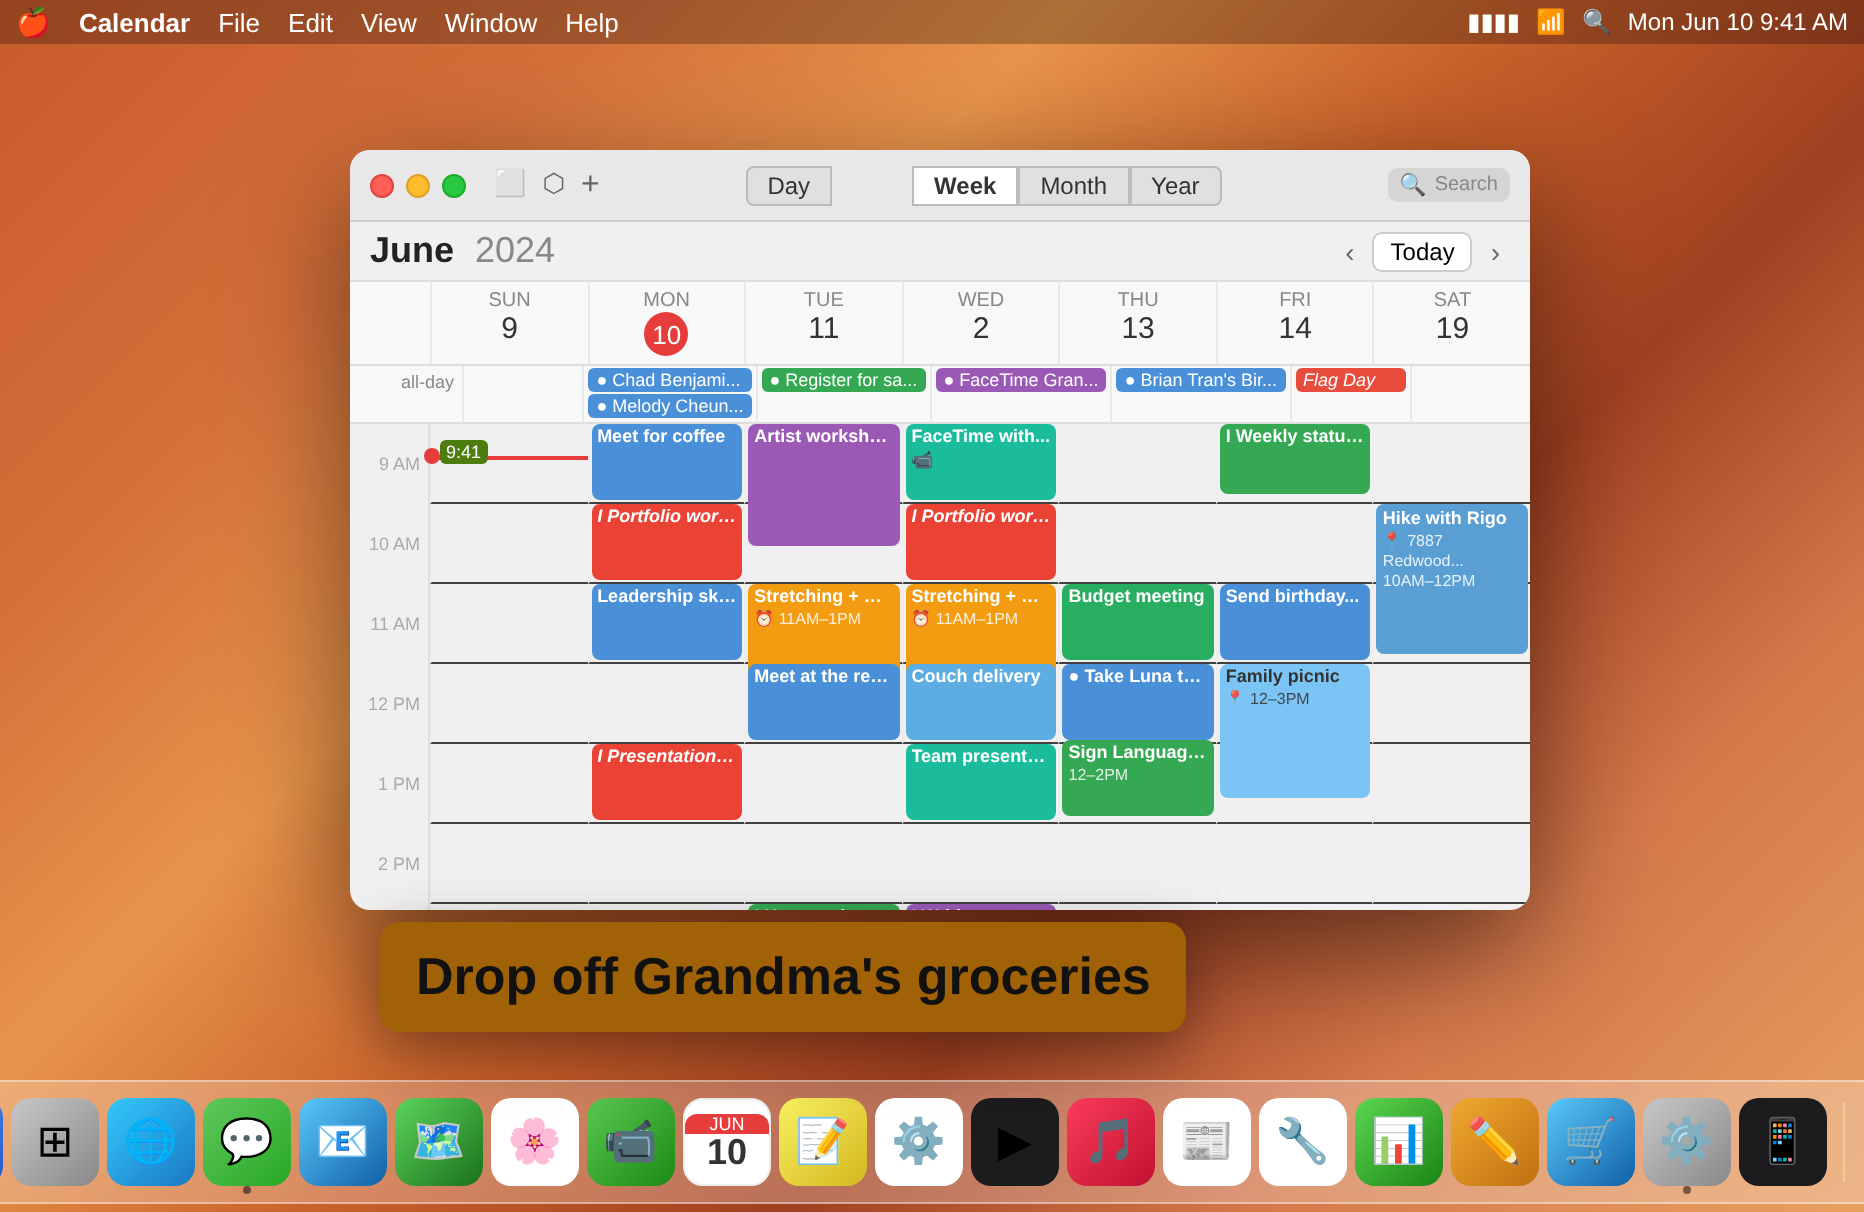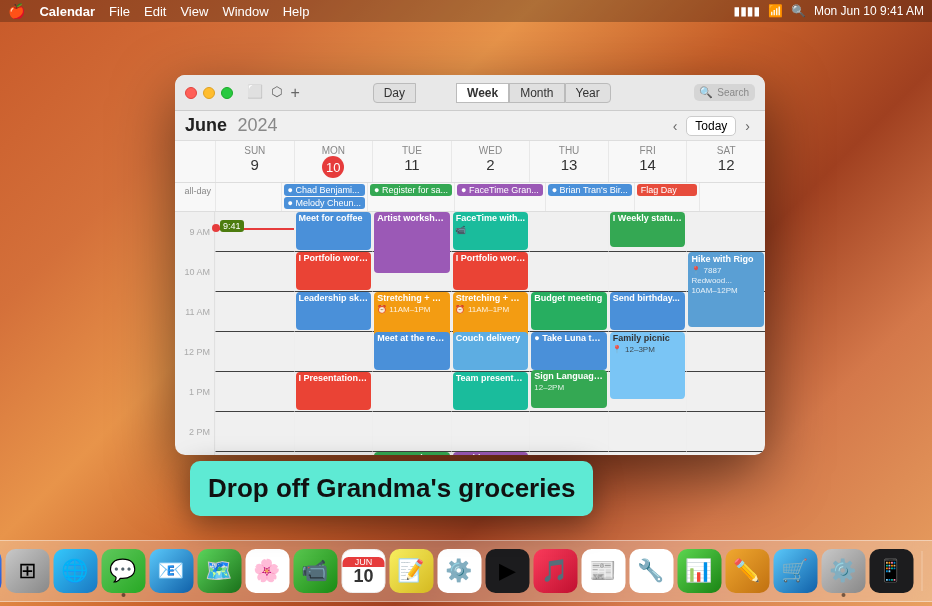--- a/index.html
+++ b/index.html
@@ -145,20 +145,21 @@
     }
 
     
     .allday-row {
       display: grid;
       grid-template-columns: 40px repeat(7, 1fr);
       min-height: 20px;
       border-bottom: 1px solid #ddd;
       background: #f8f8f8;
       flex-shrink: 0;
+      padding-left: 16px;
     }
     .allday-label { font-size: 9px; color: #888; text-align: right; padding: 3px 4px 0 0; }
     .allday-cell { border-left: 1px solid #e8e8e8; padding: 1px 2px; font-size: 9px; }
 
     
     .time-grid-wrapper {
       flex: 1;
       overflow-y: auto;
       overflow-x: hidden;
     }
@@ -197,21 +198,21 @@
       cursor: pointer;
     }
     .event-title { font-weight: 600; font-size: 9px; white-space: nowrap; overflow: hidden; text-overflow: ellipsis; }
     .event-time { font-size: 8px; opacity: 0.85; }
 
     
     .tooltip {
       position: absolute;
       bottom: 90px;
       left: 190px;
-      background: #5eead4;
+      background: #a16207;
       border-radius: 10px;
       padding: 12px 18px;
       box-shadow: 0 8px 30px rgba(0,0,0,0.4);
       font-size: 26px;
       font-weight: 800;
       color: #111;
       z-index: 200;
       white-space: nowrap;
     }
 
@@ -267,21 +268,21 @@
       transform: translateX(-50%);
       width: 4px;
       height: 4px;
       border-radius: 50%;
       background: rgba(0,0,0,0.5);
     }
 
     
     .ev-blue { background: #4a90d9; color: white; }
     .ev-green { background: #34a853; color: white; }
-    .ev-red { background: #ea4335; color: white; }
+    .ev-red { background: #ea4335; color: white; font-style: italic; }
     .ev-orange { background: #f39c12; color: white; }
     .ev-purple { background: #9b59b6; color: white; }
     .ev-teal { background: #1abc9c; color: white; }
     .ev-light-blue { background: #7ac5f5; color: #333; }
     .ev-dark-green { background: #27ae60; color: white; }
     .ev-cyan { background: #5dade2; color: white; }
 
     .allday-event {
       border-radius: 3px;
       padding: 1px 4px;
@@ -389,21 +390,21 @@
       <div class="day-num">13</div>
     </div>
 
     <div class="day-header-cell">
       <div class="day-name">FRI</div>
       <div class="day-num">14</div>
     </div>
 
     <div class="day-header-cell">
       <div class="day-name">SAT</div>
-      <div class="day-num">12</div>
+      <div class="day-num">19</div>
     </div>
   </div>
 
   <div class="allday-row">
     <div class="allday-label">all-day</div>
     <div class="allday-cell"></div>
     <div class="allday-cell">
       <div class="allday-event ev-blue">● Chad Benjami...</div>
       <div class="allday-event ev-blue">● Melody Cheun...</div>
     </div>

